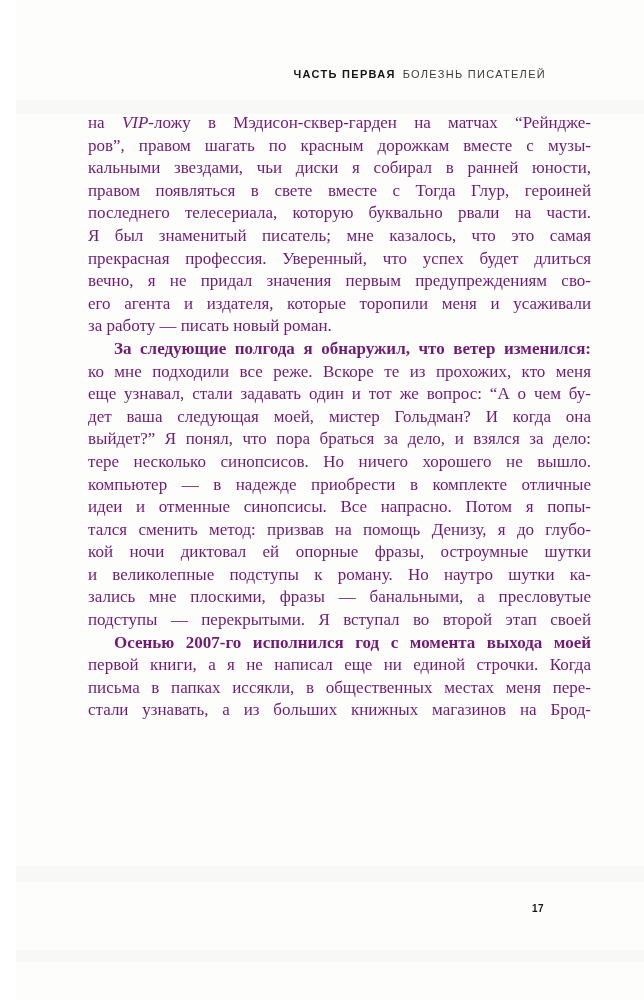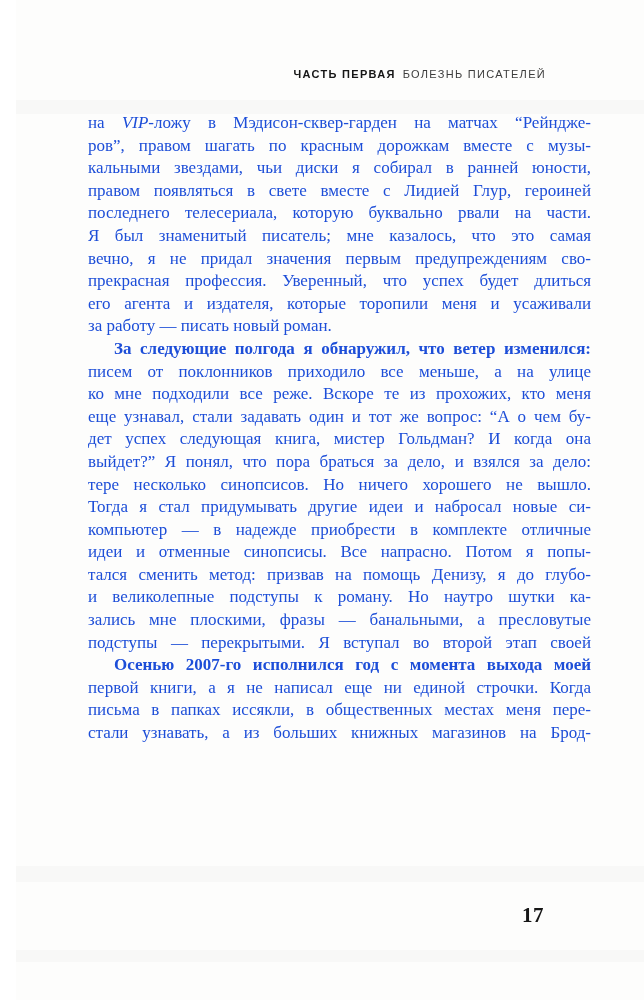--- a/index.html
+++ b/index.html
@@ -45,44 +45,44 @@
     margin-right: 7px;
   }
 
   .body-text {
     position: absolute;
     left: 72px;
     top: 112px;
     width: 503px;
     font-size: 17px;
     line-height: 22.6px;
-    color: #1d4ed8;
+    color: #701a75;
   }
   .line {
     text-align: justify;
     white-space: normal;
   }
   .line.j {
     text-align-last: justify;
   }
   .line.indent {
     text-indent: 26px;
     font-weight: bold;
   }
   .line em {
     font-style: italic;
   }
 
   .folio {
     position: absolute;
     top: 903px;
     right: 116px;
-    font-family: Liberation Serif, serif;
+    font-family: Liberation Sans, sans-serif;
     font-weight: 700;
-    font-size: 21px;
+    font-size: 10px;
     letter-spacing: 0.5px;
     color: #161616;
   }
 </style>
 </head>
 <body>
 
 <div class="page">
   <div class="scan-band band-1"></div>
   <div class="scan-band band-2"></div>
@@ -90,40 +90,39 @@
 
   <div class="running-head">
     <span class="part-bold">ЧАСТЬ ПЕРВАЯ</span><span class="part-regular">БОЛЕЗНЬ ПИСАТЕЛЕЙ</span>
   </div>
 
   <div class="body-text">
       <div class="para">
         <div class="line j"><span>на </span><em>VIP</em><span>-ложу в Мэдисон-сквер-гарден на матчах “Рейндже-</span></div>
         <div class="line j"><span>ров”, правом шагать по красным дорожкам вместе с музы-</span></div>
         <div class="line j"><span>кальными звездами, чьи диски я собирал в ранней юности,</span></div>
-        <div class="line j"><span>правом появляться в свете вместе с Лидией Глур, героиней</span></div>
+        <div class="line j"><span>правом появляться в свете вместе с Тогда Глур, героиней</span></div>
         <div class="line j"><span>последнего телесериала, которую буквально рвали на части.</span></div>
         <div class="line j"><span>Я был знаменитый писатель; мне казалось, что это самая</span></div>
+        <div class="line j"><span>прекрасная профессия. Уверенный, что успех будет длиться</span></div>
         <div class="line j"><span>вечно, я не придал значения первым предупреждениям сво-</span></div>
-        <div class="line j"><span>прекрасная профессия. Уверенный, что успех будет длиться</span></div>
         <div class="line j"><span>его агента и издателя, которые торопили меня и усаживали</span></div>
         <div class="line"><span>за работу — писать новый роман.</span></div>
       </div>
       <div class="para">
         <div class="line j indent"><span>За следующие полгода я обнаружил, что ветер изменился:</span></div>
-        <div class="line j"><span>писем от поклонников приходило все меньше, а на улице</span></div>
         <div class="line j"><span>ко мне подходили все реже. Вскоре те из прохожих, кто меня</span></div>
         <div class="line j"><span>еще узнавал, стали задавать один и тот же вопрос: “А о чем бу-</span></div>
-        <div class="line j"><span>дет успех следующая книга, мистер Гольдман? И когда она</span></div>
+        <div class="line j"><span>дет ваша следующая моей, мистер Гольдман? И когда она</span></div>
         <div class="line j"><span>выйдет?” Я понял, что пора браться за дело, и взялся за дело:</span></div>
         <div class="line j"><span>тере несколько синопсисов. Но ничего хорошего не вышло.</span></div>
-        <div class="line j"><span>Тогда я стал придумывать другие идеи и набросал новые си-</span></div>
         <div class="line j"><span>компьютер — в надежде приобрести в комплекте отличные</span></div>
         <div class="line j"><span>идеи и отменные синопсисы. Все напрасно. Потом я попы-</span></div>
         <div class="line j"><span>тался сменить метод: призвав на помощь Денизу, я до глубо-</span></div>
+        <div class="line j"><span>кой ночи диктовал ей опорные фразы, остроумные шутки</span></div>
         <div class="line j"><span>и великолепные подступы к роману. Но наутро шутки ка-</span></div>
         <div class="line j"><span>зались мне плоскими, фразы — банальными, а пресловутые</span></div>
         <div class="line j"><span>подступы — перекрытыми. Я вступал во второй этап своей</span></div>
       </div>
       <div class="para">
         <div class="line j indent"><span>Осенью 2007-го исполнился год с момента выхода моей</span></div>
         <div class="line j"><span>первой книги, а я не написал еще ни единой строчки. Когда</span></div>
         <div class="line j"><span>письма в папках иссякли, в общественных местах меня пере-</span></div>
         <div class="line j"><span>стали узнавать, а из больших книжных магазинов на Брод-</span></div>
       </div>

